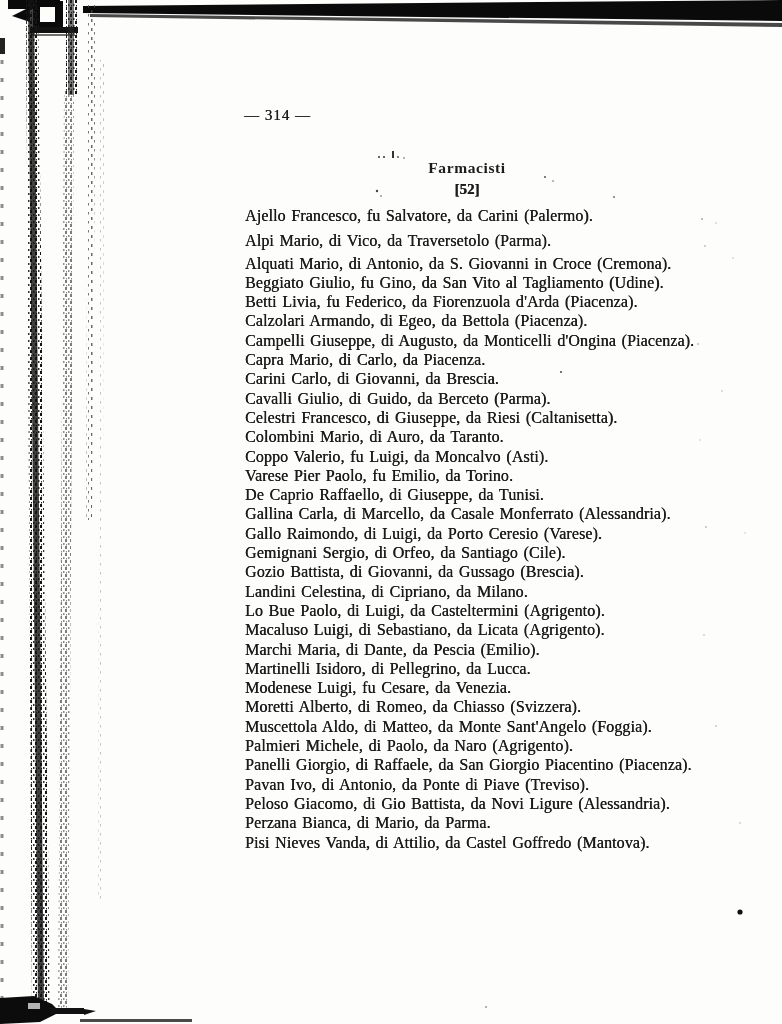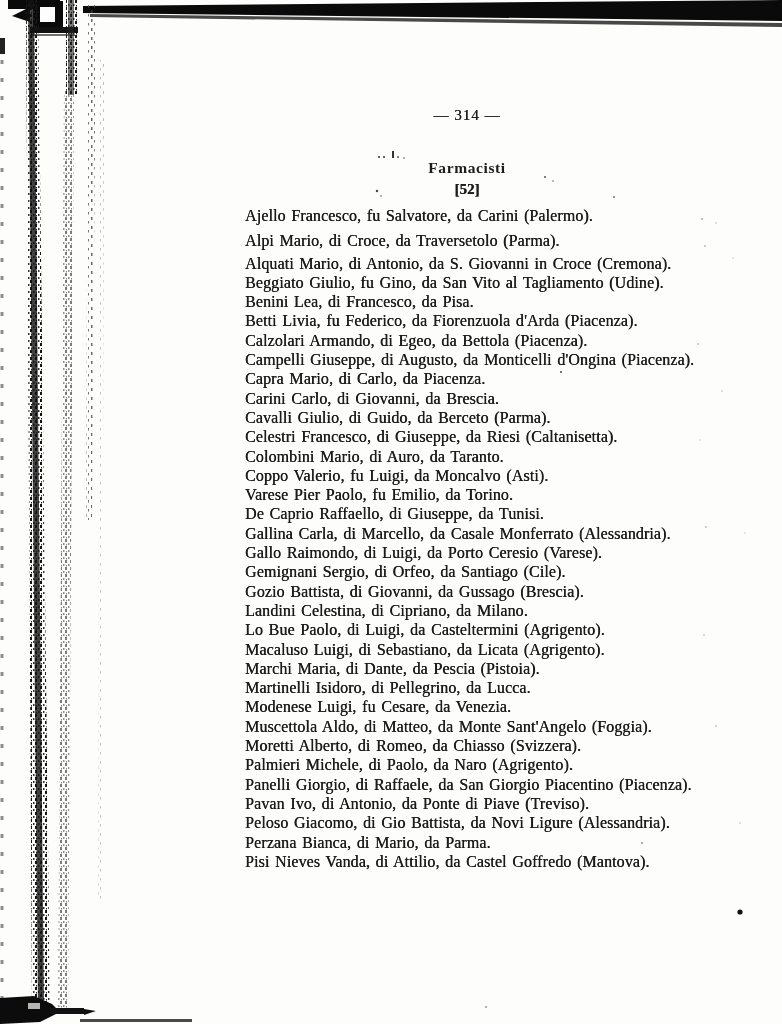--- a/index.html
+++ b/index.html
@@ -14,21 +14,21 @@
   .page {
     position:relative; width:782px; height:1024px;
     background:var(--paper); overflow:hidden;
   }
   .artifacts {
     position:absolute; left:0; top:0; z-index:1; pointer-events:none;
   }
   .content { position:absolute; left:0; top:0; z-index:2; width:782px; }
   .pagenum {
     position:absolute; left:244px; top:107px; width:446px;
-    text-align:center; font-size:15px; letter-spacing:1px;
+    font-size:15px; letter-spacing:1px;
     text-shadow:0.3px 0 currentColor;
   }
   .section-title {
     position:absolute; left:244px; top:159px; width:446px;
     text-align:center; font-size:15.5px; font-weight:bold; letter-spacing:0.6px;
   }
   .section-num {
     position:absolute; left:244px; top:181px; width:446px;
     text-align:center; font-size:15px;
     text-shadow:0.3px 0 currentColor;
@@ -135,47 +135,46 @@
 
   <div class="content">
     <div class="pagenum">— 314 —</div>
 
     <div class="section-title">Farmacisti</div>
 
     <div class="section-num">[52]</div>
 
     <div class="entries">
         <div class="entry">Ajello Francesco, fu Salvatore, da Carini (Palermo).</div>
-        <div class="entry">Alpi Mario, di Croce, da Traversetolo (Parma).</div>
+        <div class="entry">Alpi Mario, di Vico, da Traversetolo (Parma).</div>
         <div class="entry">Alquati Mario, di Antonio, da S. Giovanni in Croce (Cremona).</div>
         <div class="entry">Beggiato Giulio, fu Gino, da San Vito al Tagliamento (Udine).</div>
-        <div class="entry">Benini Lea, di Francesco, da Pisa.</div>
         <div class="entry">Betti Livia, fu Federico, da Fiorenzuola d'Arda (Piacenza).</div>
         <div class="entry">Calzolari Armando, di Egeo, da Bettola (Piacenza).</div>
         <div class="entry">Campelli Giuseppe, di Augusto, da Monticelli d'Ongina (Piacenza).</div>
         <div class="entry">Capra Mario, di Carlo, da Piacenza.</div>
         <div class="entry">Carini Carlo, di Giovanni, da Brescia.</div>
         <div class="entry">Cavalli Giulio, di Guido, da Berceto (Parma).</div>
         <div class="entry">Celestri Francesco, di Giuseppe, da Riesi (Caltanisetta).</div>
         <div class="entry">Colombini Mario, di Auro, da Taranto.</div>
         <div class="entry">Coppo Valerio, fu Luigi, da Moncalvo (Asti).</div>
         <div class="entry">Varese Pier Paolo, fu Emilio, da Torino.</div>
         <div class="entry">De Caprio Raffaello, di Giuseppe, da Tunisi.</div>
         <div class="entry">Gallina Carla, di Marcello, da Casale Monferrato (Alessandria).</div>
         <div class="entry">Gallo Raimondo, di Luigi, da Porto Ceresio (Varese).</div>
         <div class="entry">Gemignani Sergio, di Orfeo, da Santiago (Cile).</div>
         <div class="entry">Gozio Battista, di Giovanni, da Gussago (Brescia).</div>
         <div class="entry">Landini Celestina, di Cipriano, da Milano.</div>
         <div class="entry">Lo Bue Paolo, di Luigi, da Casteltermini (Agrigento).</div>
         <div class="entry">Macaluso Luigi, di Sebastiano, da Licata (Agrigento).</div>
-        <div class="entry">Marchi Maria, di Dante, da Pescia (Pistoia).</div>
+        <div class="entry">Marchi Maria, di Dante, da Pescia (Emilio).</div>
         <div class="entry">Martinelli Isidoro, di Pellegrino, da Lucca.</div>
         <div class="entry">Modenese Luigi, fu Cesare, da Venezia.</div>
+        <div class="entry">Moretti Alberto, di Romeo, da Chiasso (Svizzera).</div>
         <div class="entry">Muscettola Aldo, di Matteo, da Monte Sant'Angelo (Foggia).</div>
-        <div class="entry">Moretti Alberto, di Romeo, da Chiasso (Svizzera).</div>
         <div class="entry">Palmieri Michele, di Paolo, da Naro (Agrigento).</div>
         <div class="entry">Panelli Giorgio, di Raffaele, da San Giorgio Piacentino (Piacenza).</div>
         <div class="entry">Pavan Ivo, di Antonio, da Ponte di Piave (Treviso).</div>
         <div class="entry">Peloso Giacomo, di Gio Battista, da Novi Ligure (Alessandria).</div>
         <div class="entry">Perzana Bianca, di Mario, da Parma.</div>
         <div class="entry">Pisi Nieves Vanda, di Attilio, da Castel Goffredo (Mantova).</div>
       </div>
   </div>
 
 </div>

